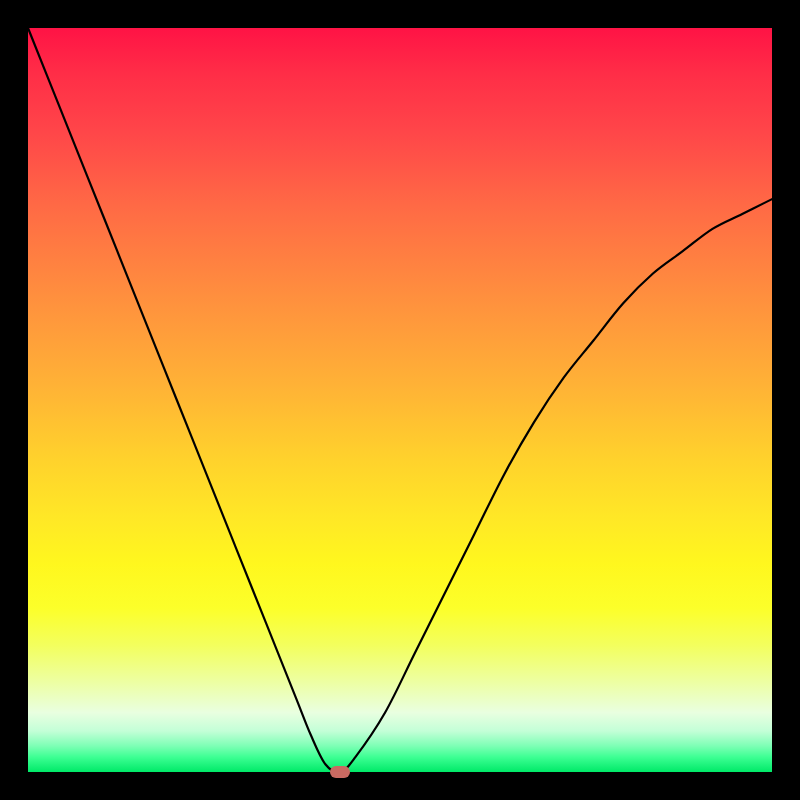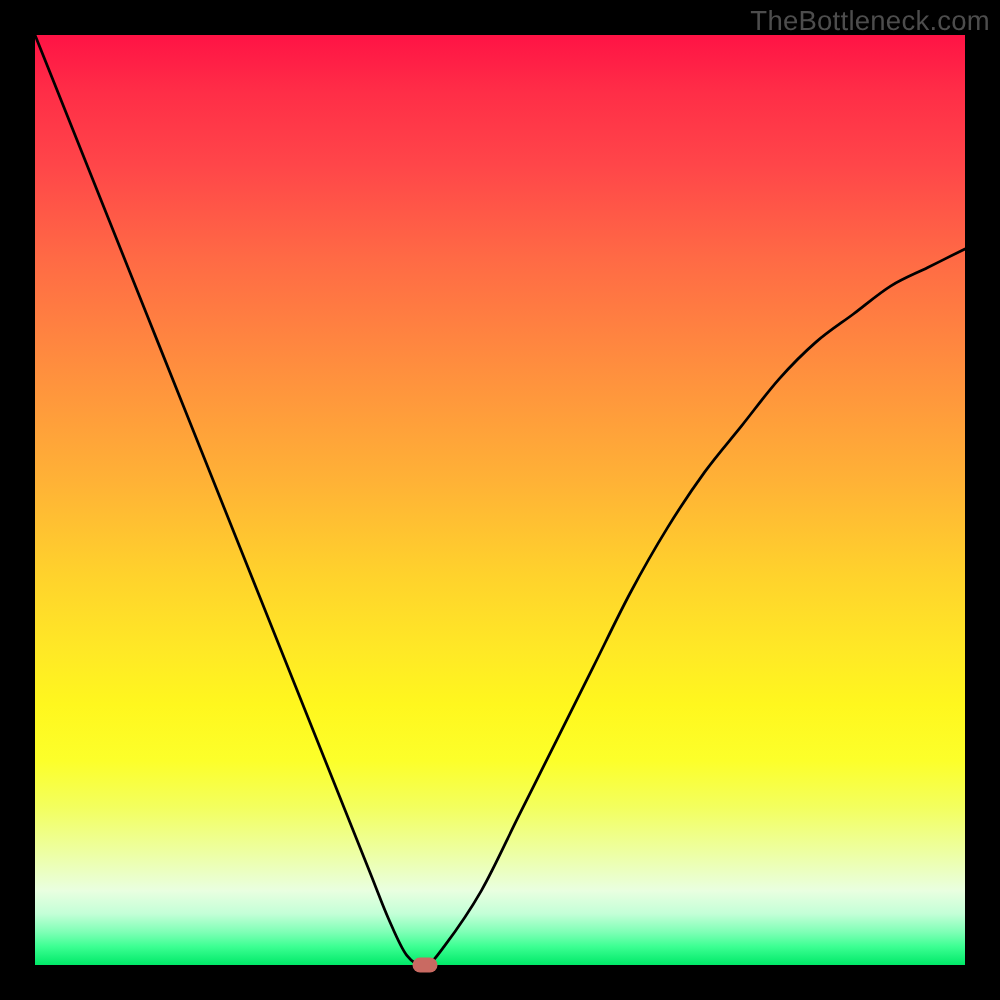--- a/index.html
+++ b/index.html
@@ -78,21 +78,20 @@
     stroke-width: 2.2;
     stroke-linecap: round;
     stroke-linejoin: round;
   }
 </style>
 </head>
 <body>
 
 <div class="frame">
 
-  <div class="watermark">TheBottleneck.com</div>
 
   <div class="plot-area">
 
     <svg class="curve" viewBox="0 0 744 744" preserveAspectRatio="none">
       <path d="M 0 0 C 4.96 12.399999999999997, 19.840000000000003 49.59999999999998, 29.76 74.39999999999998 C 39.68 99.19999999999997, 49.6 123.99999999999994, 59.52 148.79999999999995 C 69.44 173.59999999999997, 79.36 198.40000000000003, 89.28 223.20000000000005 C 99.2 248.00000000000006, 109.12 272.8, 119.04 297.6 C 128.96 322.40000000000003, 138.88000000000002 347.2, 148.8 372 C 158.72 396.8, 168.64 421.59999999999997, 178.56 446.4 C 188.48000000000002 471.2, 198.40000000000003 495.99999999999994, 208.32000000000002 520.8 C 218.24 545.5999999999999, 228.16000000000003 570.4000000000001, 238.08 595.2 C 248 620, 260.4 651, 267.84 669.6 C 275.28 688.2, 277.76 695.64, 282.72 706.8 C 287.68000000000006 717.9599999999999, 292.64000000000004 730.3599999999999, 297.6 736.56 C 302.56 742.76, 307.52 745.24, 312.47999999999996 744 C 317.43999999999994 742.76, 319.92 739.04, 327.36 729.12 C 334.8 719.2, 347.2 701.84, 357.12 684.48 C 367.04 667.12, 376.96 644.8000000000001, 386.88 624.96 C 396.8 605.12, 406.72 585.2800000000001, 416.64000000000004 565.44 C 426.56000000000006 545.6, 436.47999999999996 525.76, 446.4 505.91999999999996 C 456.32 486.0799999999999, 466.24 465, 476.16 446.4 C 486.08000000000004 427.79999999999995, 496 410.44, 505.92 394.32 C 515.84 378.2, 525.76 363.32, 535.68 349.68 C 545.5999999999999 336.04, 555.52 324.88, 565.44 312.48 C 575.3600000000001 300.08000000000004, 585.2800000000001 286.44, 595.2 275.28 C 605.12 264.11999999999995, 615.04 254.19999999999996, 624.9599999999999 245.51999999999998 C 634.8799999999999 236.84, 644.8 230.64000000000004, 654.72 223.20000000000005 C 664.6400000000001 215.76000000000005, 674.5600000000001 207.08, 684.48 200.88 C 694.4 194.67999999999998, 704.32 190.96, 714.24 186 C 724.16 181.04, 739.04 173.6, 744 171.12" stroke="#000000"></path>
     </svg>
 
     <div class="marker" style="left: 312.48px; top: 744px; background: rgb(201, 106, 98);"></div>
   </div>
 

